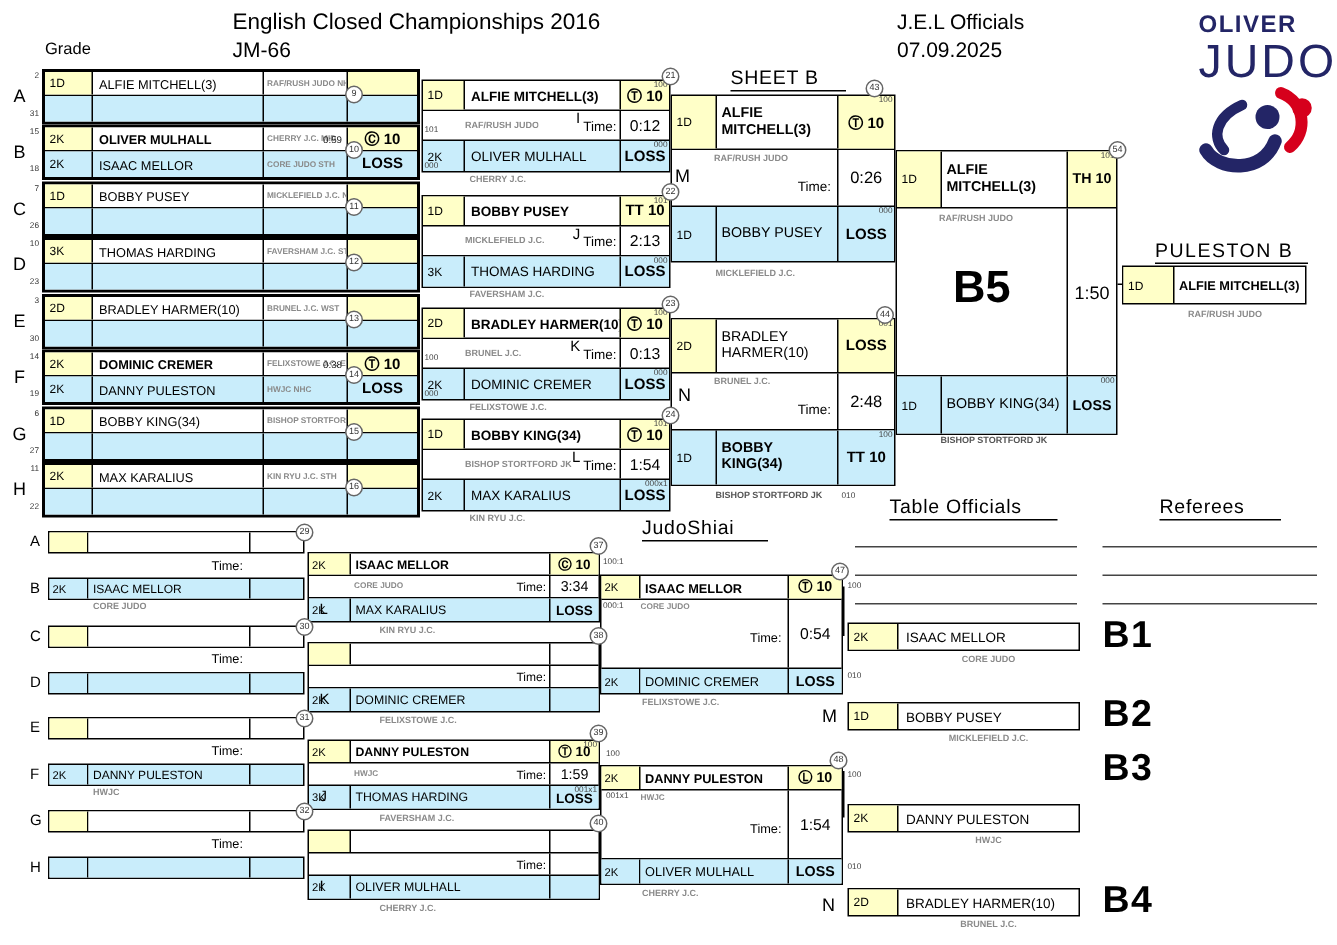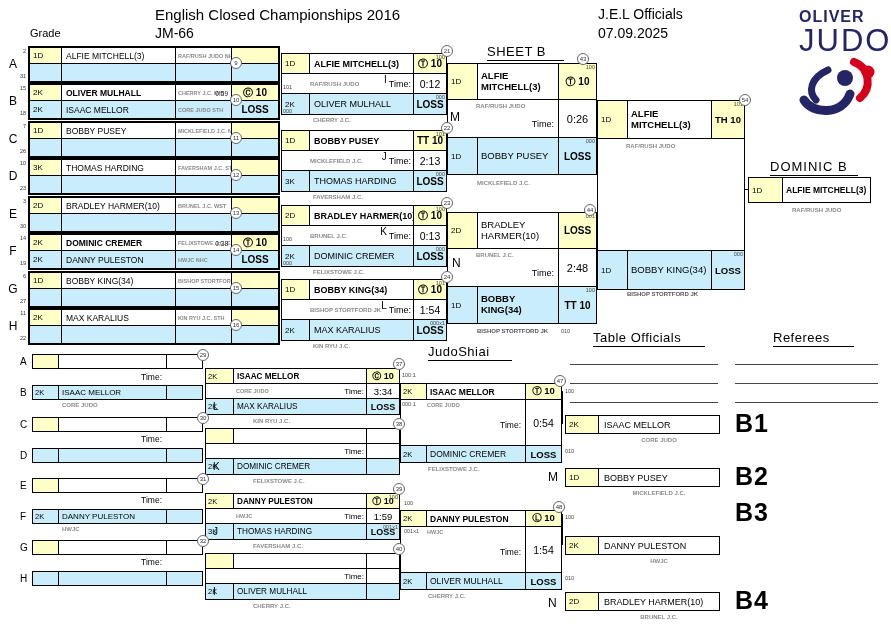--- a/index.html
+++ b/index.html
@@ -481,35 +481,37 @@
         <div class="fng y">1D</div>
         <div class="fnn bold">ALFIE MITCHELL(3)</div>
         <div class="fnr y">
           <span class="sup">101</span>
           <span>TH 10</span>
         </div>
       </div>
     <div class="fnmid">
         <div class="fnmidleft">
           <div class="fnmidclub">RAF/RUSH JUDO</div>
-        </div>
+          <div class="b5">B5</div>
+        </div>
+        <div class="fnval">1:50</div>
       </div>
     <div class="fnrow last">
         <div class="fng bl">1D</div>
         <div class="fnn bl">BOBBY KING(34)</div>
         <div class="fnr bl">
           <span class="sup">000</span>
           <span>LOSS</span>
         </div>
       </div>
   </div>
   <div class="clubline dark" style="left:627px;top:291px">BISHOP STORTFORD JK</div>
   <div class="circ" style="left:739px;top:94px">54</div>
 
-  <div class="uhead" style="left:770px;top:159px;letter-spacing:1px;padding-right:10px">DOMINIC B</div>
+  <div class="uhead" style="left:770px;top:159px;letter-spacing:1px;padding-right:10px">PULESTON B</div>
   <div class="finbox">
     <div class="fing y">1D</div>
     <div class="finn">ALFIE MITCHELL(3)</div>
   </div>
   <div class="clubline" style="left:792px;top:207px">RAF/RUSH JUDO</div>
   <div class="hline" style="left:745px;top:189px;width:3px"></div>
 
   <div class="uhead" style="left:428px;top:344px;padding-right:22px">JudoShiai</div>
 
   <div class="repr" style="top:354px">

